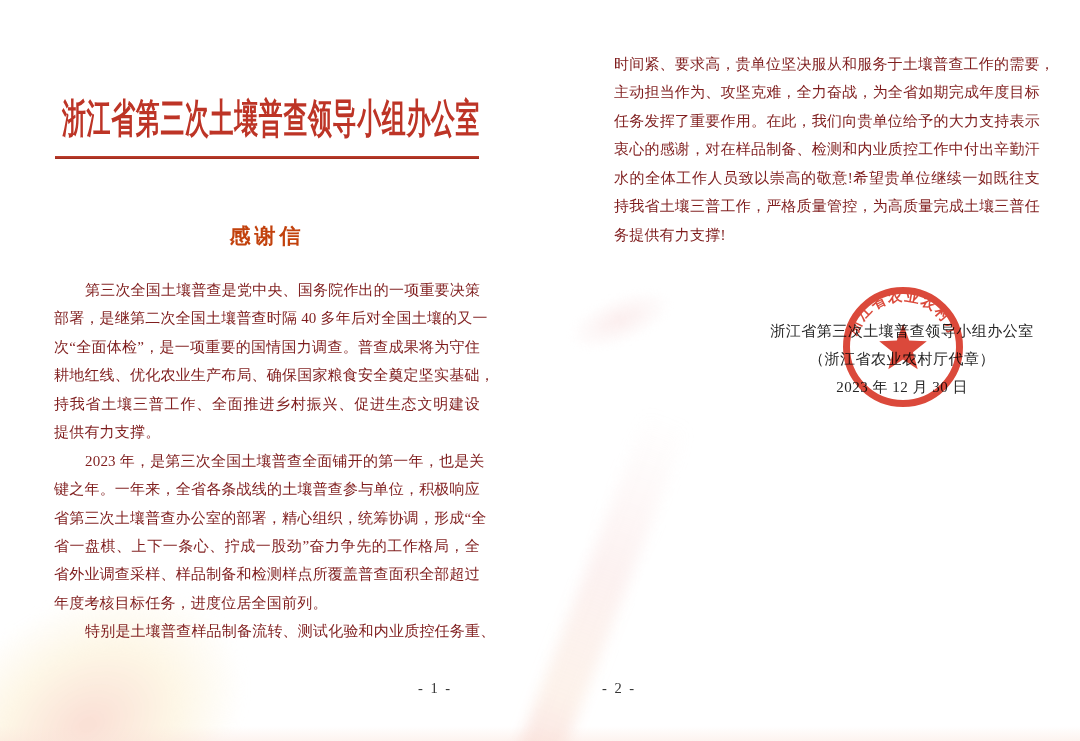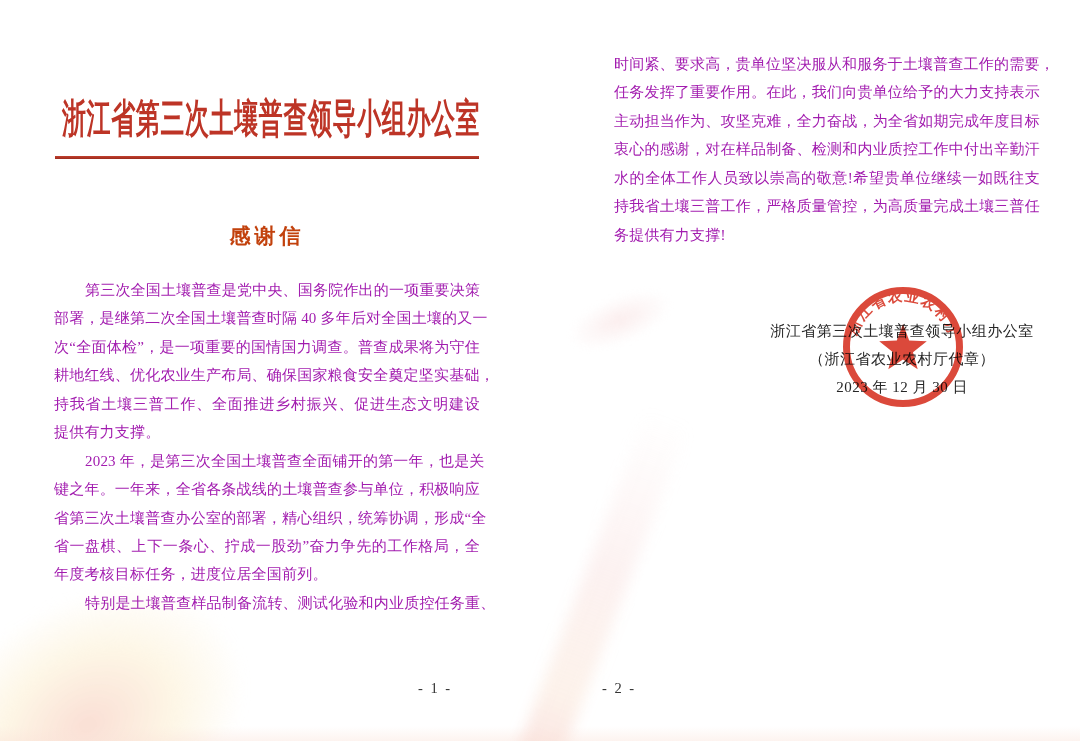--- a/index.html
+++ b/index.html
@@ -54,21 +54,21 @@
     position: absolute; left: 54px; top: 222px; width: 426px;
     text-align: center; font-size: 21px; font-weight: bold;
     color: #c2410c; letter-spacing: 4px; line-height: 28px;
   }
   .body-block { position: absolute; width: 426px; }
   #body1 { left: 54px; top: 276px; }
   #body2 { left: 614px; top: 50px; }
   .line {
     font-size: 15px; line-height: 28.45px; height: 28.45px;
     text-align: justify; text-align-last: justify;
-    white-space: nowrap; color: #a21caf; letter-spacing: 0.2px;
+    white-space: nowrap; color: #7f1d1d; letter-spacing: 0.2px;
   }
   .line.short { text-align-last: left; white-space: normal; }
   .line.indent { text-indent: 31px; }
   
   .signature {
     position: absolute; left: 737px; top: 322px; width: 330px;
     text-align: center;
   }
   .sig-line { font-size: 15px; line-height: 18px; margin-bottom: 10px; color: #262626; letter-spacing: 0.5px; }
   
@@ -100,31 +100,32 @@
       <div class="line indent">第三次全国土壤普查是党中央、国务院作出的一项重要决策</div>
       <div class="line">部署，是继第二次全国土壤普查时隔 40 多年后对全国土壤的又一</div>
       <div class="line">次“全面体检”，是一项重要的国情国力调查。普查成果将为守住</div>
       <div class="line">耕地红线、优化农业生产布局、确保国家粮食安全奠定坚实基础，</div>
       <div class="line">持我省土壤三普工作、全面推进乡村振兴、促进生态文明建设</div>
       <div class="line short">提供有力支撑。</div>
       <div class="line indent">2023 年，是第三次全国土壤普查全面铺开的第一年，也是关</div>
       <div class="line">键之年。一年来，全省各条战线的土壤普查参与单位，积极响应</div>
       <div class="line">省第三次土壤普查办公室的部署，精心组织，统筹协调，形成“全</div>
       <div class="line">省一盘棋、上下一条心、拧成一股劲”奋力争先的工作格局，全</div>
+      <div class="line">省外业调查采样、样品制备和检测样点所覆盖普查面积全部超过</div>
       <div class="line short">年度考核目标任务，进度位居全国前列。</div>
       <div class="line indent">特别是土壤普查样品制备流转、测试化验和内业质控任务重、</div>
     </div>
   <div class="pagenum" id="pn1">- 1 -</div>
 </div>
 
 <div>
   <div class="body-block" id="body2">
       <div class="line">时间紧、要求高，贵单位坚决服从和服务于土壤普查工作的需要，</div>
+      <div class="line">主动担当作为、攻坚克难，全力奋战，为全省如期完成年度目标</div>
       <div class="line">任务发挥了重要作用。在此，我们向贵单位给予的大力支持表示</div>
-      <div class="line">主动担当作为、攻坚克难，全力奋战，为全省如期完成年度目标</div>
       <div class="line">衷心的感谢，对在样品制备、检测和内业质控工作中付出辛勤汗</div>
       <div class="line">水的全体工作人员致以崇高的敬意!希望贵单位继续一如既往支</div>
       <div class="line">持我省土壤三普工作，严格质量管控，为高质量完成土壤三普任</div>
       <div class="line short">务提供有力支撑!</div>
     </div>
 
   <div class="signature">
     <div class="sig-line">浙江省第三次土壤普查领导小组办公室</div>
     <div class="sig-line">（浙江省农业农村厅代章）</div>
     <div class="sig-line">2023 年 12 月 30 日</div>

